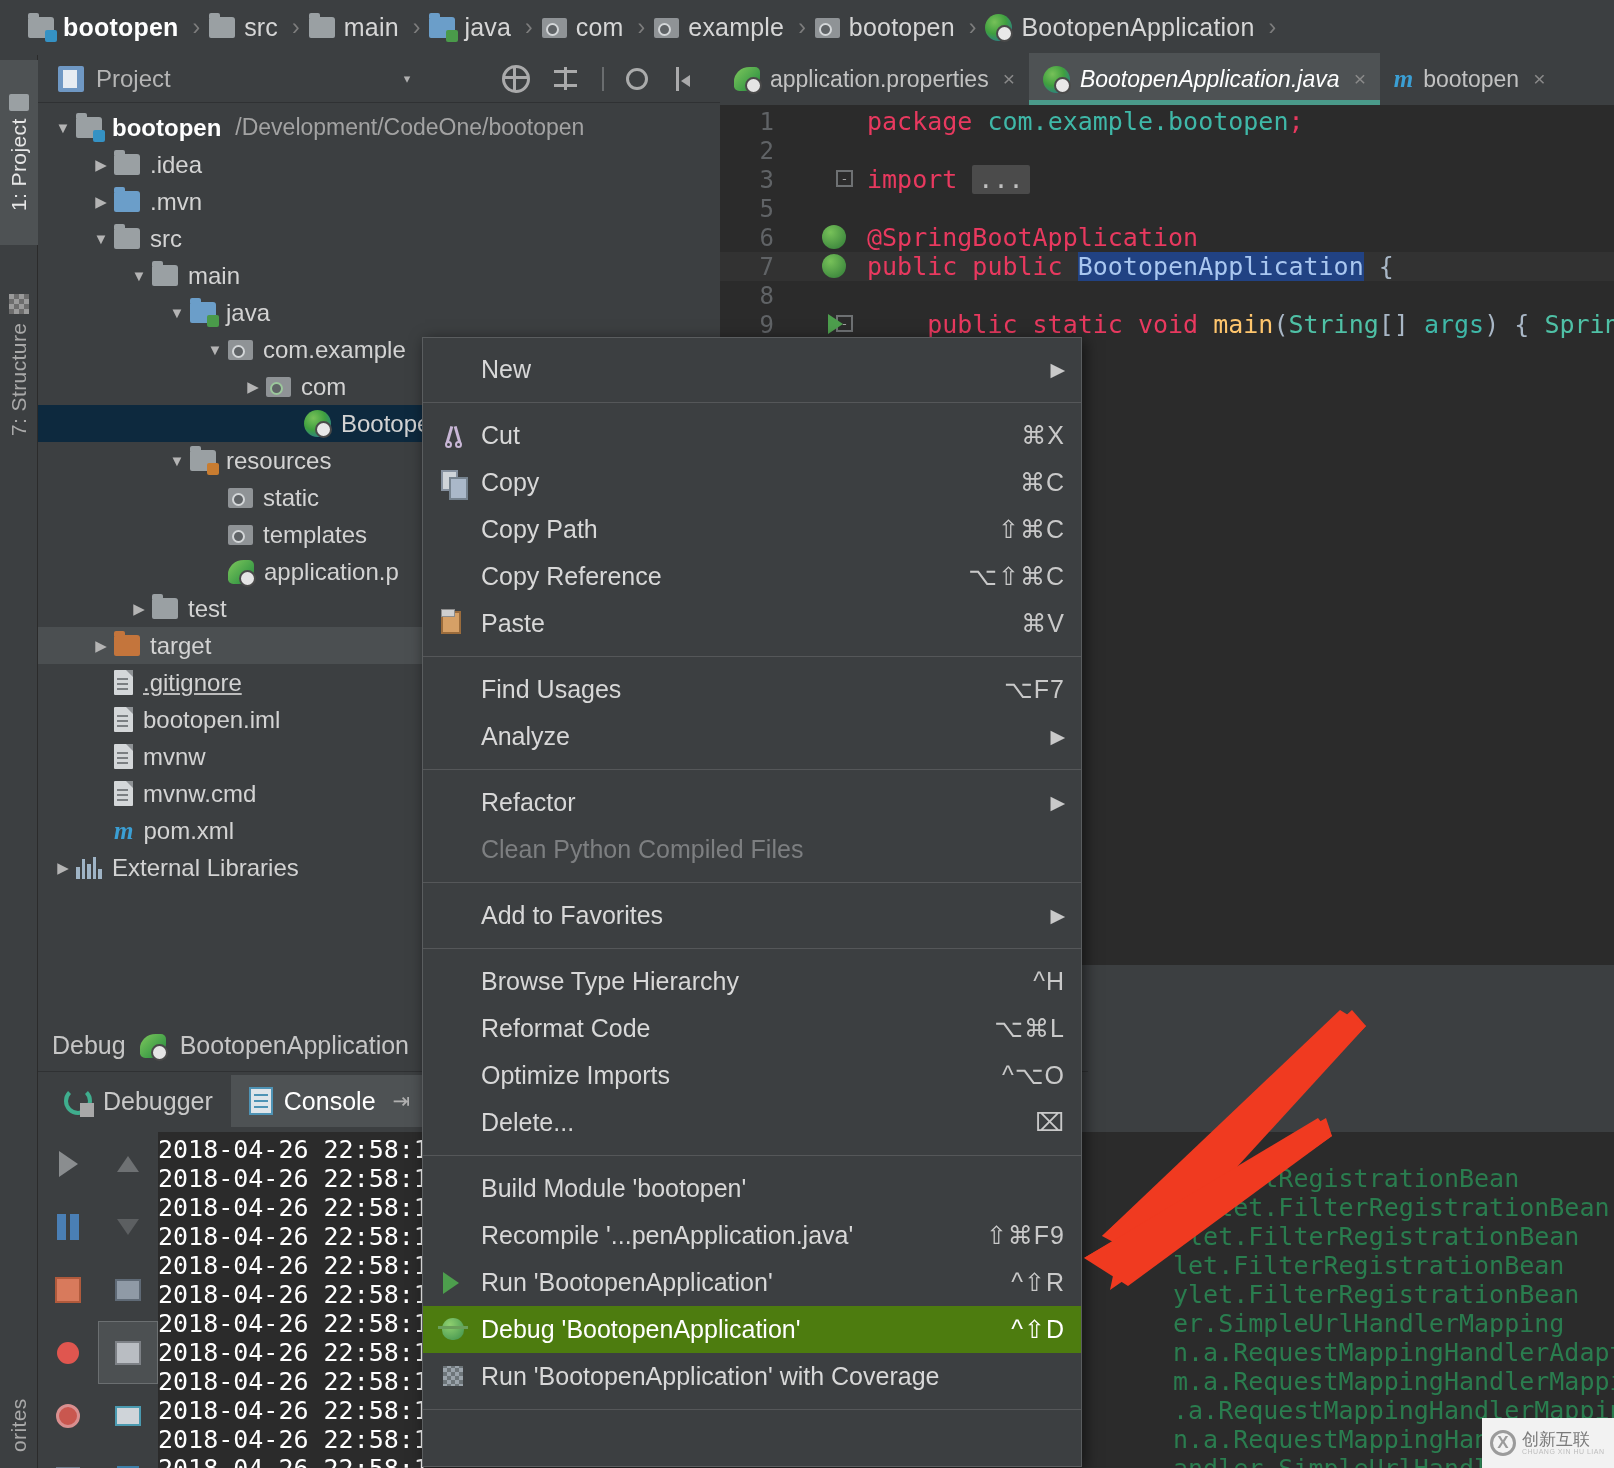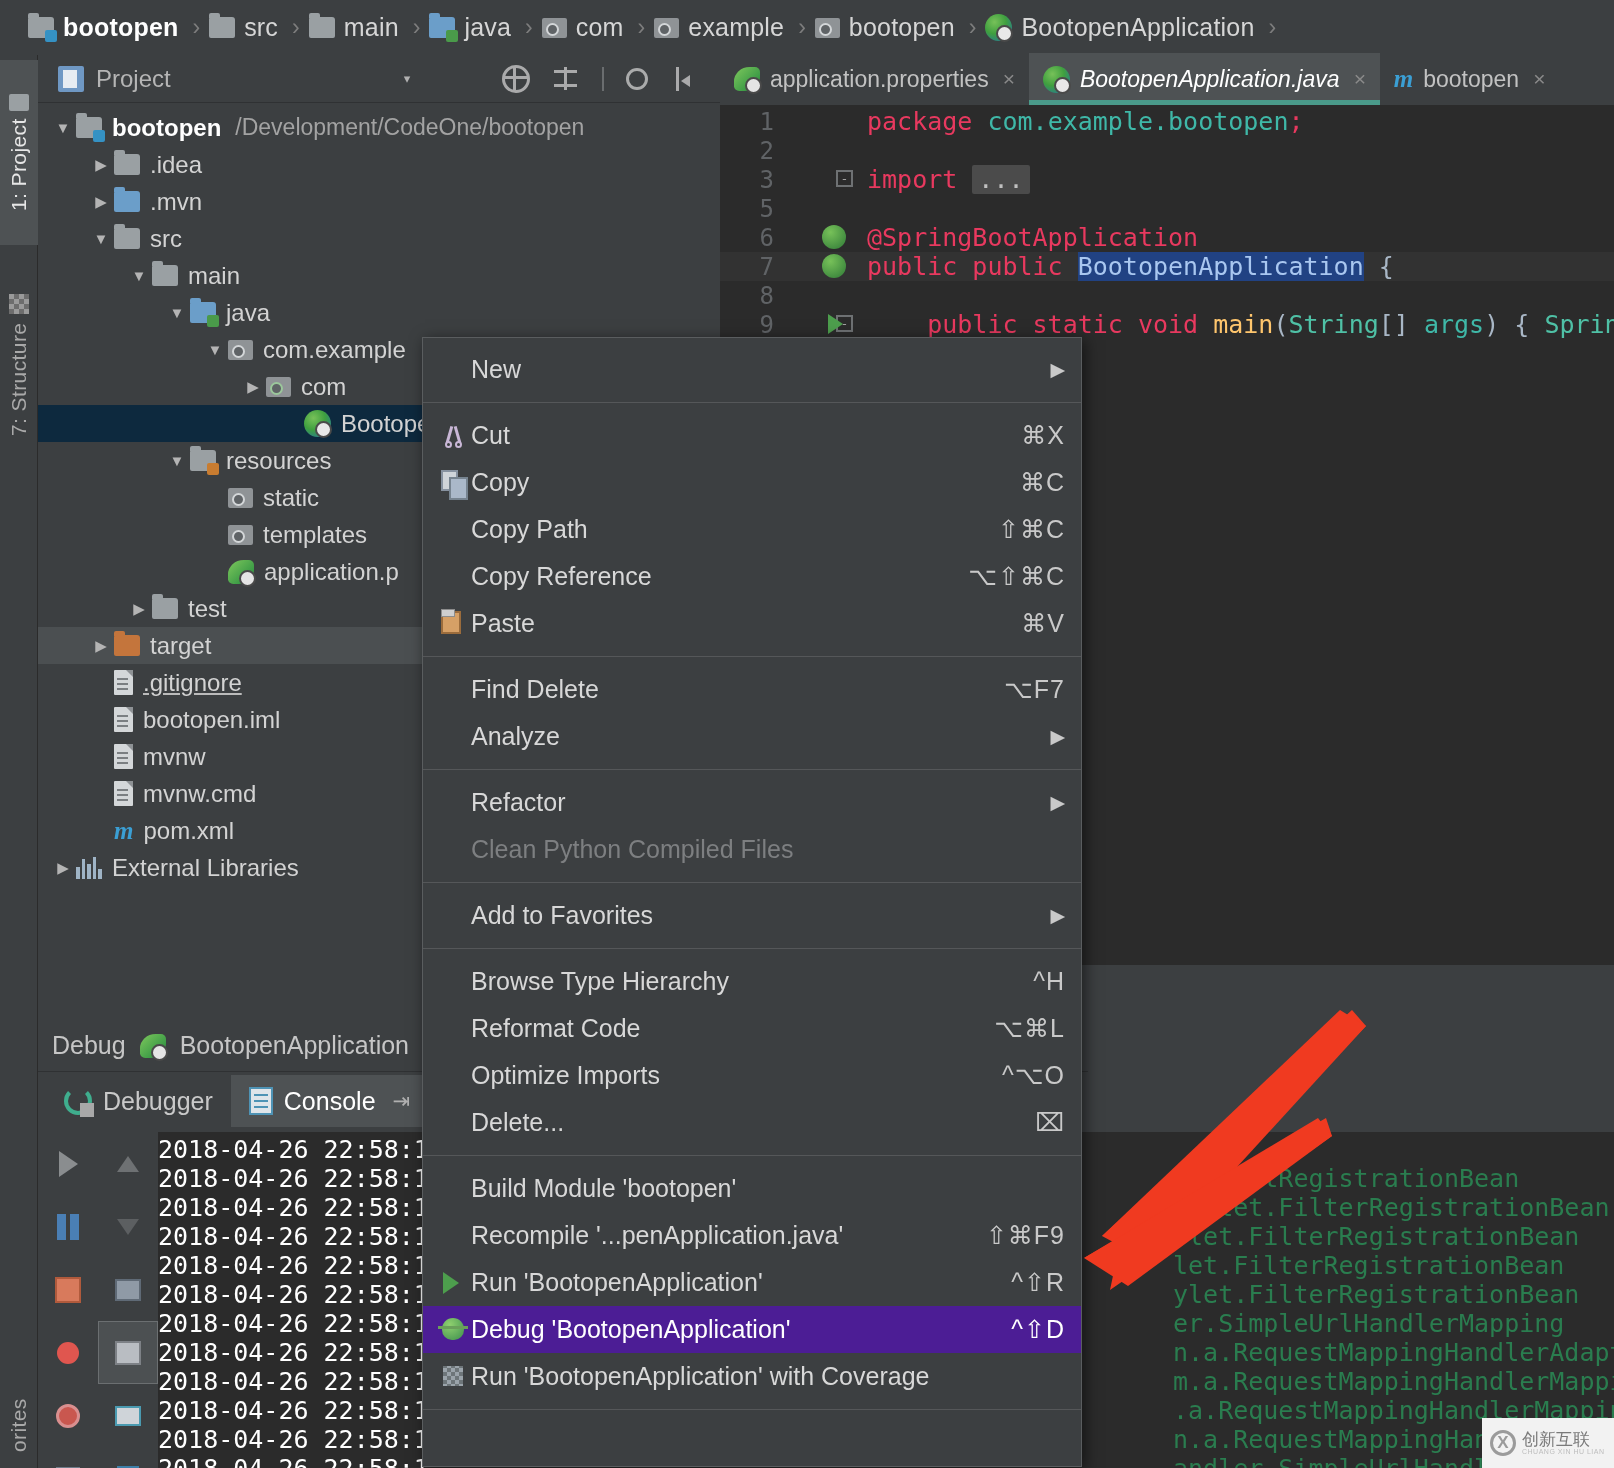--- a/index.html
+++ b/index.html
@@ -118,25 +118,25 @@
   .gut-run{ position:absolute; left:54px; top:4px; width:0;height:0;
       border-top:10px solid transparent; border-bottom:10px solid transparent; border-left:15px solid #4d9e4d;}
   .gut-spring{ position:absolute; left:48px; top:2px; width:24px; height:24px; border-radius:50%;
       background:radial-gradient(circle at 35% 30%, #77c159, #2f7a37); }
 
   
   #context-menu{ position:absolute; left:422px; top:337px; width:660px; background:#3c3f41;
       border:1px solid #5a5d5f; box-shadow:3px 3px 14px rgba(0,0,0,.55); z-index:50; padding:8px 0 0 0;}
   .mi{ height:47px; display:flex; align-items:center; padding:0 16px 0 14px; position:relative; color:#d8d8d8; font-size:25px;}
   .mi .mi-ico{ width:34px; flex:0 0 34px; height:30px; position:relative;}
-  .mi .mi-label{ }
+  .mi .mi-label{ margin-left:10px; }
   .mi .mi-key{ margin-left:auto; color:#c9c9c9; font-size:25px; letter-spacing:1px;}
   .mi .mi-sub{ margin-left:auto; color:#c9c9c9; font-size:19px;}
   .mi.disabled .mi-label{ color:#7d7f81; }
-  .mi.selected{ background:#4c1d95; color:#ffffff; }
+  .mi.selected{ background:#4d7c0f; color:#ffffff; }
   .mi.selected .mi-key{ color:#ffffff; }
   .msep{ height:1px; background:#555759; margin:9px 0;}
 
   .ic-cut{ width:22px;height:24px; }
   .ic-cut:before,.ic-cut:after{content:""; position:absolute; top:2px; width:3px; height:17px; background:#c9b7d6;}
   .ic-cut:before{left:6px; transform:rotate(16deg);} .ic-cut:after{left:14px; transform:rotate(-16deg);}
   .ic-cut i{position:absolute;bottom:0;left:3px;width:7px;height:7px;border:2px solid #c9b7d6;border-radius:50%;}
   .ic-cut i.r{left:13px;}
   .ic-copy{ position:absolute; left:4px; top:2px; width:17px; height:21px; background:#cfd4d9; border:2px solid #8792a0;}
   .ic-copy:after{content:""; position:absolute; left:6px; top:5px; width:15px; height:19px; background:#aab8c9; border:2px solid #76838f;}
@@ -471,21 +471,21 @@
     <div class="mi">
       <span class="mi-ico">
         <span class="ic-paste"></span>
       </span>
       <span class="mi-label">Paste</span>
       <span class="mi-key">⌘V</span>
     </div>
     <div class="msep"></div>
     <div class="mi">
       <span class="mi-ico"></span>
-      <span class="mi-label">Find Delete</span>
+      <span class="mi-label">Find Usages</span>
       <span class="mi-key">⌥F7</span>
     </div>
     <div class="mi">
       <span class="mi-ico"></span>
       <span class="mi-label">Analyze</span>
       <span class="mi-sub">▶</span>
     </div>
     <div class="msep"></div>
     <div class="mi">
       <span class="mi-ico"></span>

